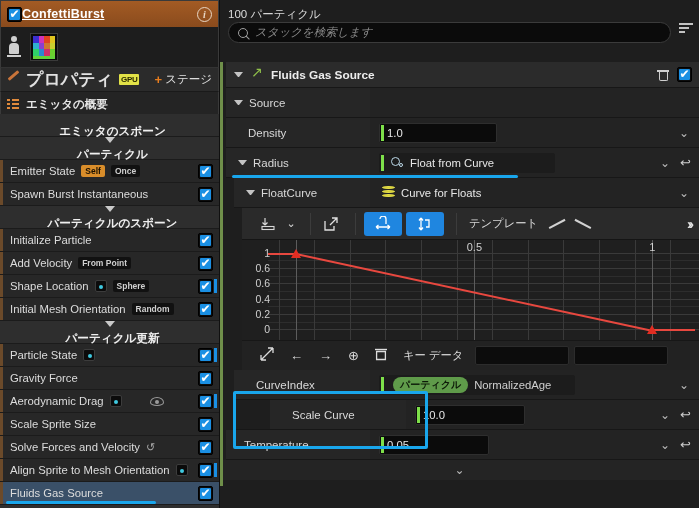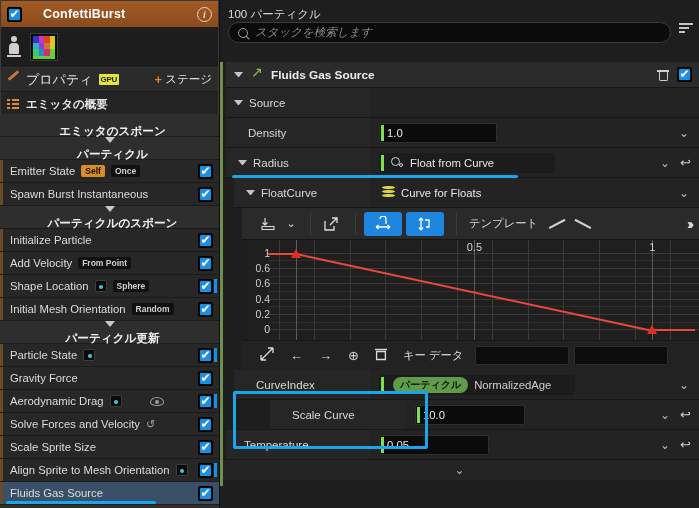--- a/index.html
+++ b/index.html
@@ -41,21 +41,21 @@
     position: absolute; left: 1px; top: 1px; right: 1px; bottom: 1px;
     background: #1a8fe3; border-radius: 1px;
   }
   .chk.on::before {
     content: "✔";
     position: absolute; left: 0; top: -2px; width: 100%;
     text-align: center; color: #fff; font-size: 12px; z-index: 2; line-height: 17px;
   }
   .emitter-title {
     font-size: 12.5px; font-weight: bold; color: #ffffff;
-    margin-left: 21px; letter-spacing: .2px;
+    margin-left: 0; letter-spacing: .2px; text-decoration: underline;
   }
   .info-icon {
     margin-left: auto; width: 15px; height: 15px; border-radius: 50%;
     border: 1.4px solid #e8d6c4; color: #e8d6c4;
     font-size: 10px; text-align: center; line-height: 13px;
     font-family: "Liberation Serif", serif; font-style: italic; font-weight: bold;
   }
   .thumb-row {
     height: 40px; background: #1d1d1d; display: flex; align-items: center;
     padding-left: 6px; border-left: 1px solid #3a3a3a; border-right: 1px solid #3a3a3a;
@@ -72,21 +72,21 @@
   .thumb .grid i { display:block; }
   .thumb .bar { position:absolute; left:2px; right:2px; bottom:1px; height:3px; background:#63d13a; }
 
   .prop-bar {
     height: 24px; background: #2b2b2b; display: flex; align-items: center;
     padding: 0 6px; border-left: 1px solid #3a3a3a; border-right: 1px solid #3a3a3a;
     border-top: 1px solid #333;
   }
   .pencil { width:13px;height:13px;margin-right:6px;position:relative;}
   .pencil::before{content:"";position:absolute;left:0;top:1px;width:13px;height:3px;background:#c9743a;transform:rotate(-40deg);border-radius:1px;}
-  .prop-bar .lbl { font-size:13px; color:#e2e2e2; font-weight:normal;}
+  .prop-bar .lbl { font-size:17px; color:#e2e2e2; font-weight:bold;}
   .gpu-badge {
     margin-left: 6px; font-size: 8px; font-weight: bold;
     color: #2b2b00; background: #e2e247; padding: 1px 2px; border-radius: 1px;
     letter-spacing: -.3px; line-height: 9px;
   }
   .stage-btn { margin-left:auto; display:flex; align-items:center; font-size:11.5px; color:#e2e2e2;}
   .plus-orange { color:#e87d1e; font-size:13px; font-weight:bold; margin-right:3px; line-height:11px;}
 
   .summary-bar {
     height: 23px; background: #242424; display:flex; align-items:center; padding:12px 6px;
@@ -347,27 +347,27 @@
         <div class="srow module">
           <div class="leftbar" style="background: rgb(107, 74, 42);"></div>
           <div class="txt">Aerodynamic Drag</div>
           <div class="dot-icon"></div>
           <div class="eye"></div>
           <div class="chk on rchk"></div>
           <div class="blue-tick"></div>
         </div>
         <div class="srow module">
           <div class="leftbar" style="background: rgb(107, 74, 42);"></div>
+          <div class="txt">Scale Sprite Size</div>
+          <div class="chk on rchk"></div>
+        </div>
+        <div class="srow module">
+          <div class="leftbar" style="background: rgb(107, 74, 42);"></div>
           <div class="txt">Solve Forces and Velocity</div>
           <div class="undo-sm">↺</div>
-          <div class="chk on rchk"></div>
-        </div>
-        <div class="srow module">
-          <div class="leftbar" style="background: rgb(107, 74, 42);"></div>
-          <div class="txt">Scale Sprite Size</div>
           <div class="chk on rchk"></div>
         </div>
         <div class="srow module">
           <div class="leftbar" style="background: rgb(107, 74, 42);"></div>
           <div class="txt">Align Sprite to Mesh Orientation</div>
           <div class="dot-icon"></div>
           <div class="chk on rchk"></div>
           <div class="blue-tick"></div>
         </div>
         <div class="srow module selected">

